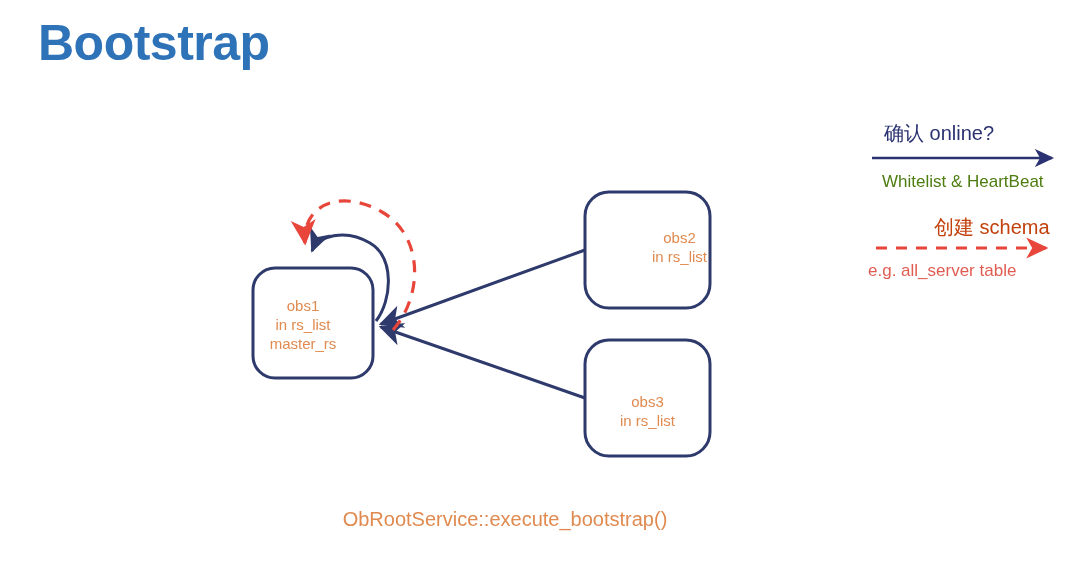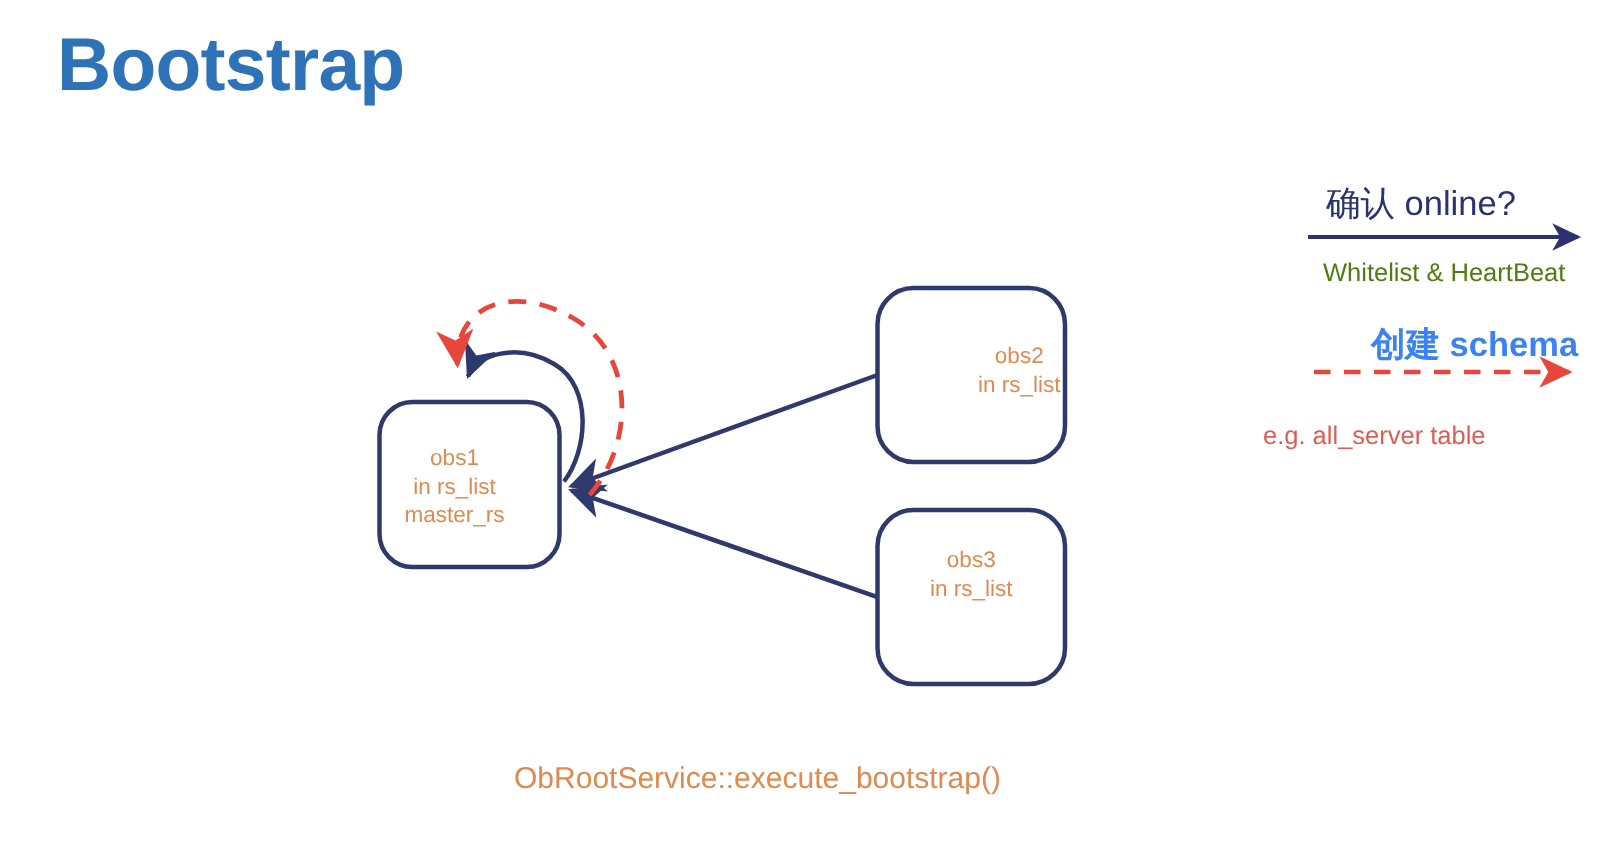--- a/index.html
+++ b/index.html
@@ -41,47 +41,47 @@
     position: absolute;
     text-align: center;
     color: #E08A50;
     font-size: 15px;
     line-height: 19px;
     white-space: nowrap;
     pointer-events: none;
   }
   #obs1-label { left: 253px; top: 296px; width: 100px; }
   #obs2-label { left: 585px; top: 228px; width: 125px; padding-left: 32px; }
-  #obs3-label { left: 585px; top: 364px; width: 125px; }
+  #obs3-label { left: 585px; top: 392px; width: 125px; }
 
   #caption {
     position: absolute;
     left: 0;
     top: 508px;
     width: 1010px;
     text-align: center;
     color: #E08A50;
     font-size: 20px;
     white-space: nowrap;
   }
 
   .legend-title {
     position: absolute;
-    font-size: 23px;
+    font-size: 20px;
     white-space: nowrap;
   }
   .legend-sub {
     position: absolute;
     font-size: 17px;
     white-space: nowrap;
   }
   #legend-online-title { left: 884px; top: 120px; color: #2B3272; }
   #legend-online-sub   { left: 882px; top: 172px; color: #4d7c0f; }
-  #legend-schema-title { left: 914px; top: 214px; color: #3b82f6; font-weight: bold; }
-  #legend-schema-sub   { left: 842px; top: 261px; color: #E05C52; margin-top: 20px; }
+  #legend-schema-title { left: 934px; top: 214px; color: #c2410c; }
+  #legend-schema-sub   { left: 868px; top: 261px; color: #E05C52; }
 </style>
 </head>
 <body>
 
 <div id="slide">
 
   <div id="title">Bootstrap</div>
 
   <svg id="diagram" viewBox="0 0 1080 562" xmlns="http://www.w3.org/2000/svg">
     <defs>

